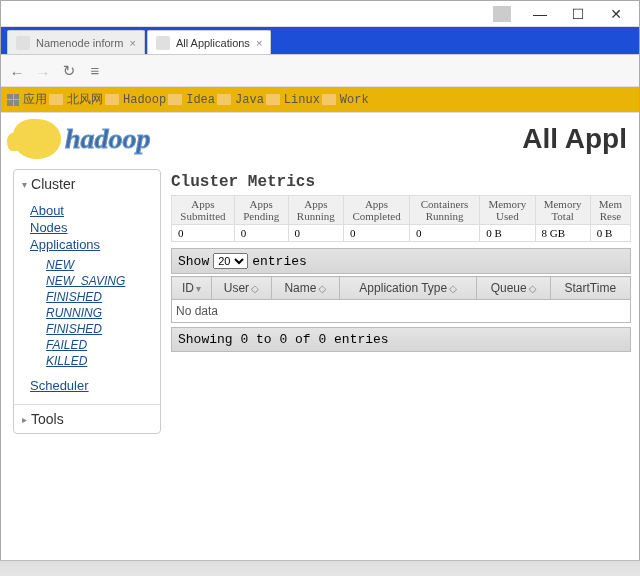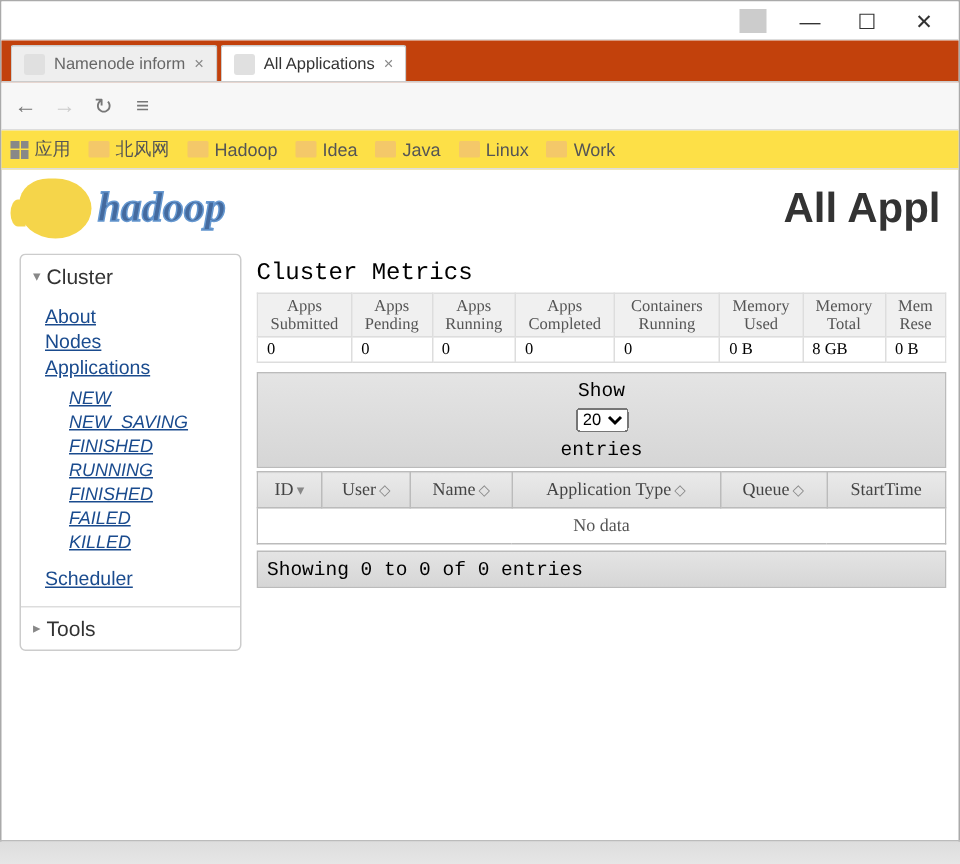--- a/index.html
+++ b/index.html
@@ -1,62 +1,62 @@
 <!DOCTYPE html>
 <html><head>
 <meta charset="utf-8">
 <style>
 * { box-sizing: border-box; margin: 0; padding: 0; }
 body { font-family: Arial, sans-serif; font-size: 12px; background: #f5f5f5; width: 640px; height: 576px; overflow: hidden; position: relative; }
 .window { border: 1px solid #aaa; background: #fff; width: 640px; height: 576px; display: flex; flex-direction: column; }
 .titlebar { height: 26px; background: #fff; border-bottom: 1px solid #ddd; display: flex; justify-content: flex-end; align-items: center; padding: 0 4px; }
 .titlebar .btn { width: 38px; height: 22px; display: flex; align-items: center; justify-content: center; color: #333; font-size: 14px; cursor: default; }
 .titlebar .pop { width: 18px; height: 16px; background: #ccc; margin-right: 10px; }
-.tabbar { height: 28px; background: #c2410c; display: flex; align-items: flex-end; padding-left: 6px; border-bottom: 1px solid #ccc; }
+.tabbar { height: 28px; background: #1d4ed8; display: flex; align-items: flex-end; padding-left: 6px; border-bottom: 1px solid #ccc; }
 .tab { height: 24px; padding: 0 8px; background: #eee; border: 1px solid #ccc; border-bottom: none; border-radius: 2px 2px 0 0; display: flex; align-items: center; gap: 6px; margin-right: 2px; font-size: 11px; color: #666; }
 .tab.active { background: #fff; color: #333; }
 .tab .favicon { width: 14px; height: 14px; background: #e0e0e0; border-radius: 2px; }
 .tab .close { color: #888; cursor: default; }
 .addrbar { height: 32px; background: #f7f7f7; display: flex; align-items: center; padding: 0 6px; gap: 6px; border-bottom: 1px solid #ddd; }
 .navbtn { width: 20px; height: 20px; display: flex; align-items: center; justify-content: center; color: #777; font-size: 15px; }
 .addr { flex: 1; height: 24px; border: 1px solid #ccc; border-radius: 2px; display: flex; align-items: center; padding: 0 6px; background: #fff; gap: 6px; }
 .addr .docicon { width: 14px; height: 14px; border: 1px solid #aaa; }
 .addr .url { flex: 1; font-size: 13px; color: #333; }
 .addricons { color: #888; font-size: 13px; }
-.bookbar { height: 26px; background: #fde047; display: flex; align-items: center; padding: 0 6px; gap: 12px; border-bottom: 1px solid #ddd; font-size: 12px; color: #555; }
+.bookbar { height: 26px; background: #eab308; display: flex; align-items: center; padding: 0 6px; gap: 2px; border-bottom: 1px solid #ddd; font-size: 12px; color: #555; font-family: Liberation Mono, monospace; }
 .bookbar .bm { display: flex; align-items: center; gap: 4px; }
 .folder { width: 14px; height: 11px; background: #f4c869; border-radius: 1px; position: relative; }
 .apps { width: 12px; height: 12px; display: grid; grid-template-columns: 1fr 1fr; gap: 1px; }
 .apps span { background: #888; }
 .logo-row { padding: 6px 12px 10px; display: flex; align-items: center; justify-content: space-between; }
 .logo { display:flex; align-items:center; gap:4px; }
 .elephant { width:48px; height:40px; background:#f5d54a; border-radius:40% 50% 50% 50%; position:relative; }
 .elephant:before { content:''; position:absolute; left:-6px; top:14px; width:10px; height:18px; background:#f5d54a; border-radius:50% 0 0 50%;}
 .logo-text { font-family: 'Comic Sans MS', cursive; font-size: 28px; font-weight: bold; font-style: italic; color:#446a9e; -webkit-text-stroke: 1px #6698d0; }
 .page-title { font-size: 28px; font-weight: bold; color: #333; }
 .body-area { display:flex; flex:1; overflow:hidden; padding: 0 8px 0 12px; gap:10px;}
 .sidebar { width: 148px; border:1px solid #ccc; border-radius:4px; height: fit-content; font-size:13px; }
 .side-sec { border-bottom:1px solid #ddd; }
 .side-head { padding:6px 8px; color:#333; font-size:14px; display:flex; align-items:center; gap:4px; cursor:default;}
 .side-head .caret { color:#888; font-size:10px;}
 .side-body { padding: 4px 16px 10px; }
 .side-body a { display:block; color:#1a4b8e; text-decoration:underline; padding:1px 0; font-size:13px;}
 .sublist { margin: 4px 0 8px 16px; font-style: italic; }
 .sublist a { font-size:12px; }
 .main { flex:1; overflow:hidden; }
-.metrics-title { font-family: 'Courier New', monospace; font-size:16px; color:#000000; padding:4px 0; }
+.metrics-title { font-family: 'Courier New', monospace; font-size:16px; color:#404040; padding:4px 0;font-weight:bold; }
 .metrics-table { width:100%; border-collapse:collapse; font-size:11px; font-family: Liberation Serif, serif; }
 .metrics-table th { background:#f0f0f0; border:1px solid #ddd; padding:2px 4px; font-weight:normal; color:#555; }
 .metrics-table td { border:1px solid #ddd; padding:2px 6px; }
-.show-row { background: linear-gradient(#e4e4e4,#d6d6d6); border:1px solid #bbb; padding:4px 6px; margin-top:6px; font-family:'Courier New',monospace; font-size:13px; display:flex; align-items:center; gap:4px;flex-direction:column;}
+.show-row { background: linear-gradient(#e4e4e4,#d6d6d6); border:1px solid #bbb; padding:4px 6px; margin-top:6px; font-family:'Courier New',monospace; font-size:13px; display:flex; align-items:center; gap:4px;}
 .show-row select { font-size:11px; }
-.apps-table { width:100%; border-collapse:collapse; font-size:12px; font-family:Liberation Serif, serif; margin-top:2px;}
+.apps-table { width:100%; border-collapse:collapse; font-size:12px; font-family:Liberation Sans, sans-serif; margin-top:2px;}
 .apps-table th { background: linear-gradient(#eaeaea,#dcdcdc); border:1px solid #bbb; padding:4px 6px; font-weight:normal; color:#444; }
 .apps-table th .sort { color:#888; font-size:10px; margin-left:2px;}
-.apps-table td { border:1px solid #bbb; padding:4px; text-align:center; color:#555;}
+.apps-table td { border:1px solid #bbb; padding:4px; text-align:left; color:#555;}
 .showing { background: linear-gradient(#e4e4e4,#d6d6d6); border:1px solid #bbb; padding:4px 6px; margin-top:4px; font-family:'Courier New',monospace; font-size:13px;}
 .footer { position:absolute; bottom:1px; right:10px; font-size:14px; }
 .footer a { color:#1a4b8e; text-decoration:underline;}
 .statusbar{position:absolute;bottom:0;left:0;right:0;height:16px;background:linear-gradient(#ddd,#e6e6e6);border-top:1px solid #bbb;}
 </style>
 </head>
 <body>
 
 <div class="window">
   <div class="titlebar">

